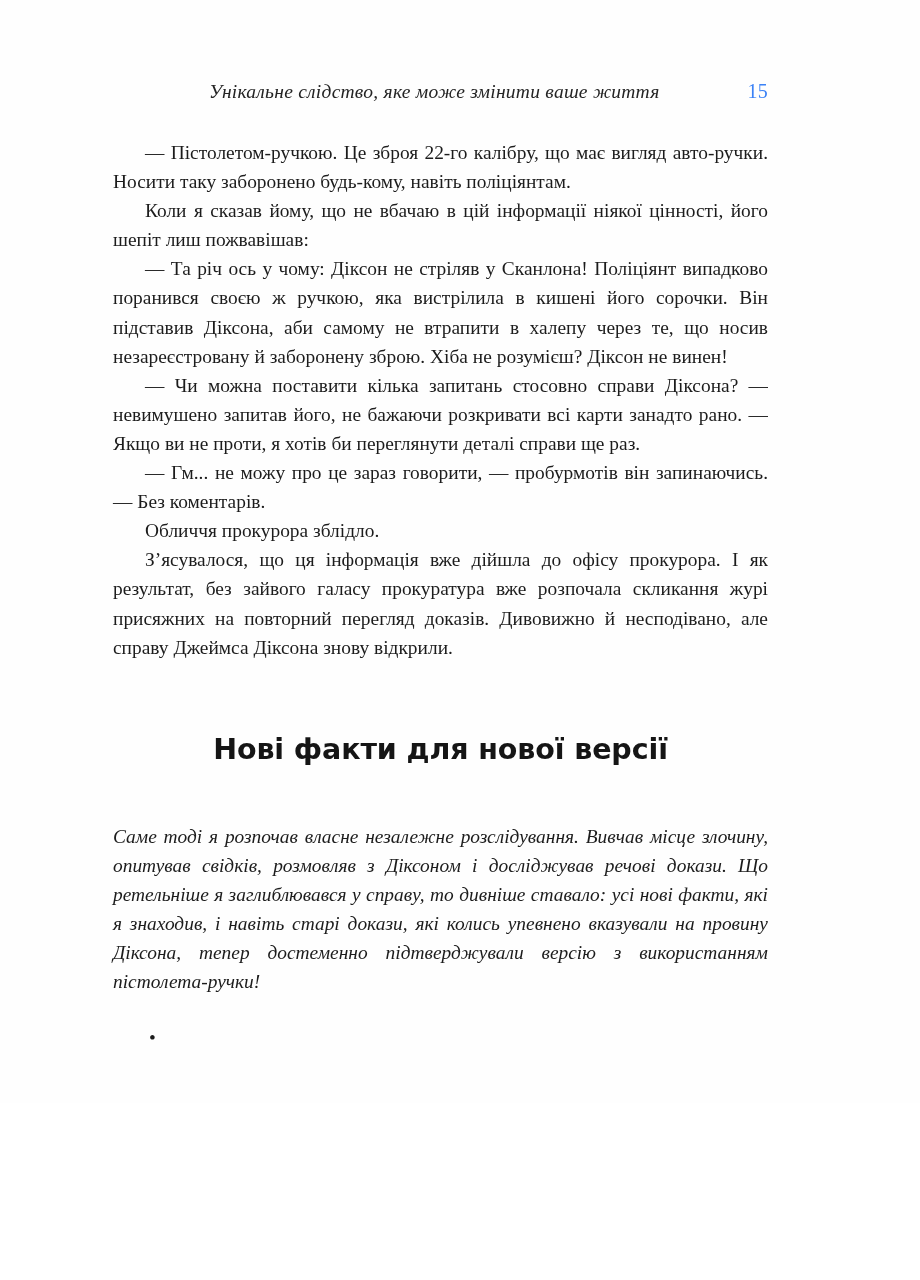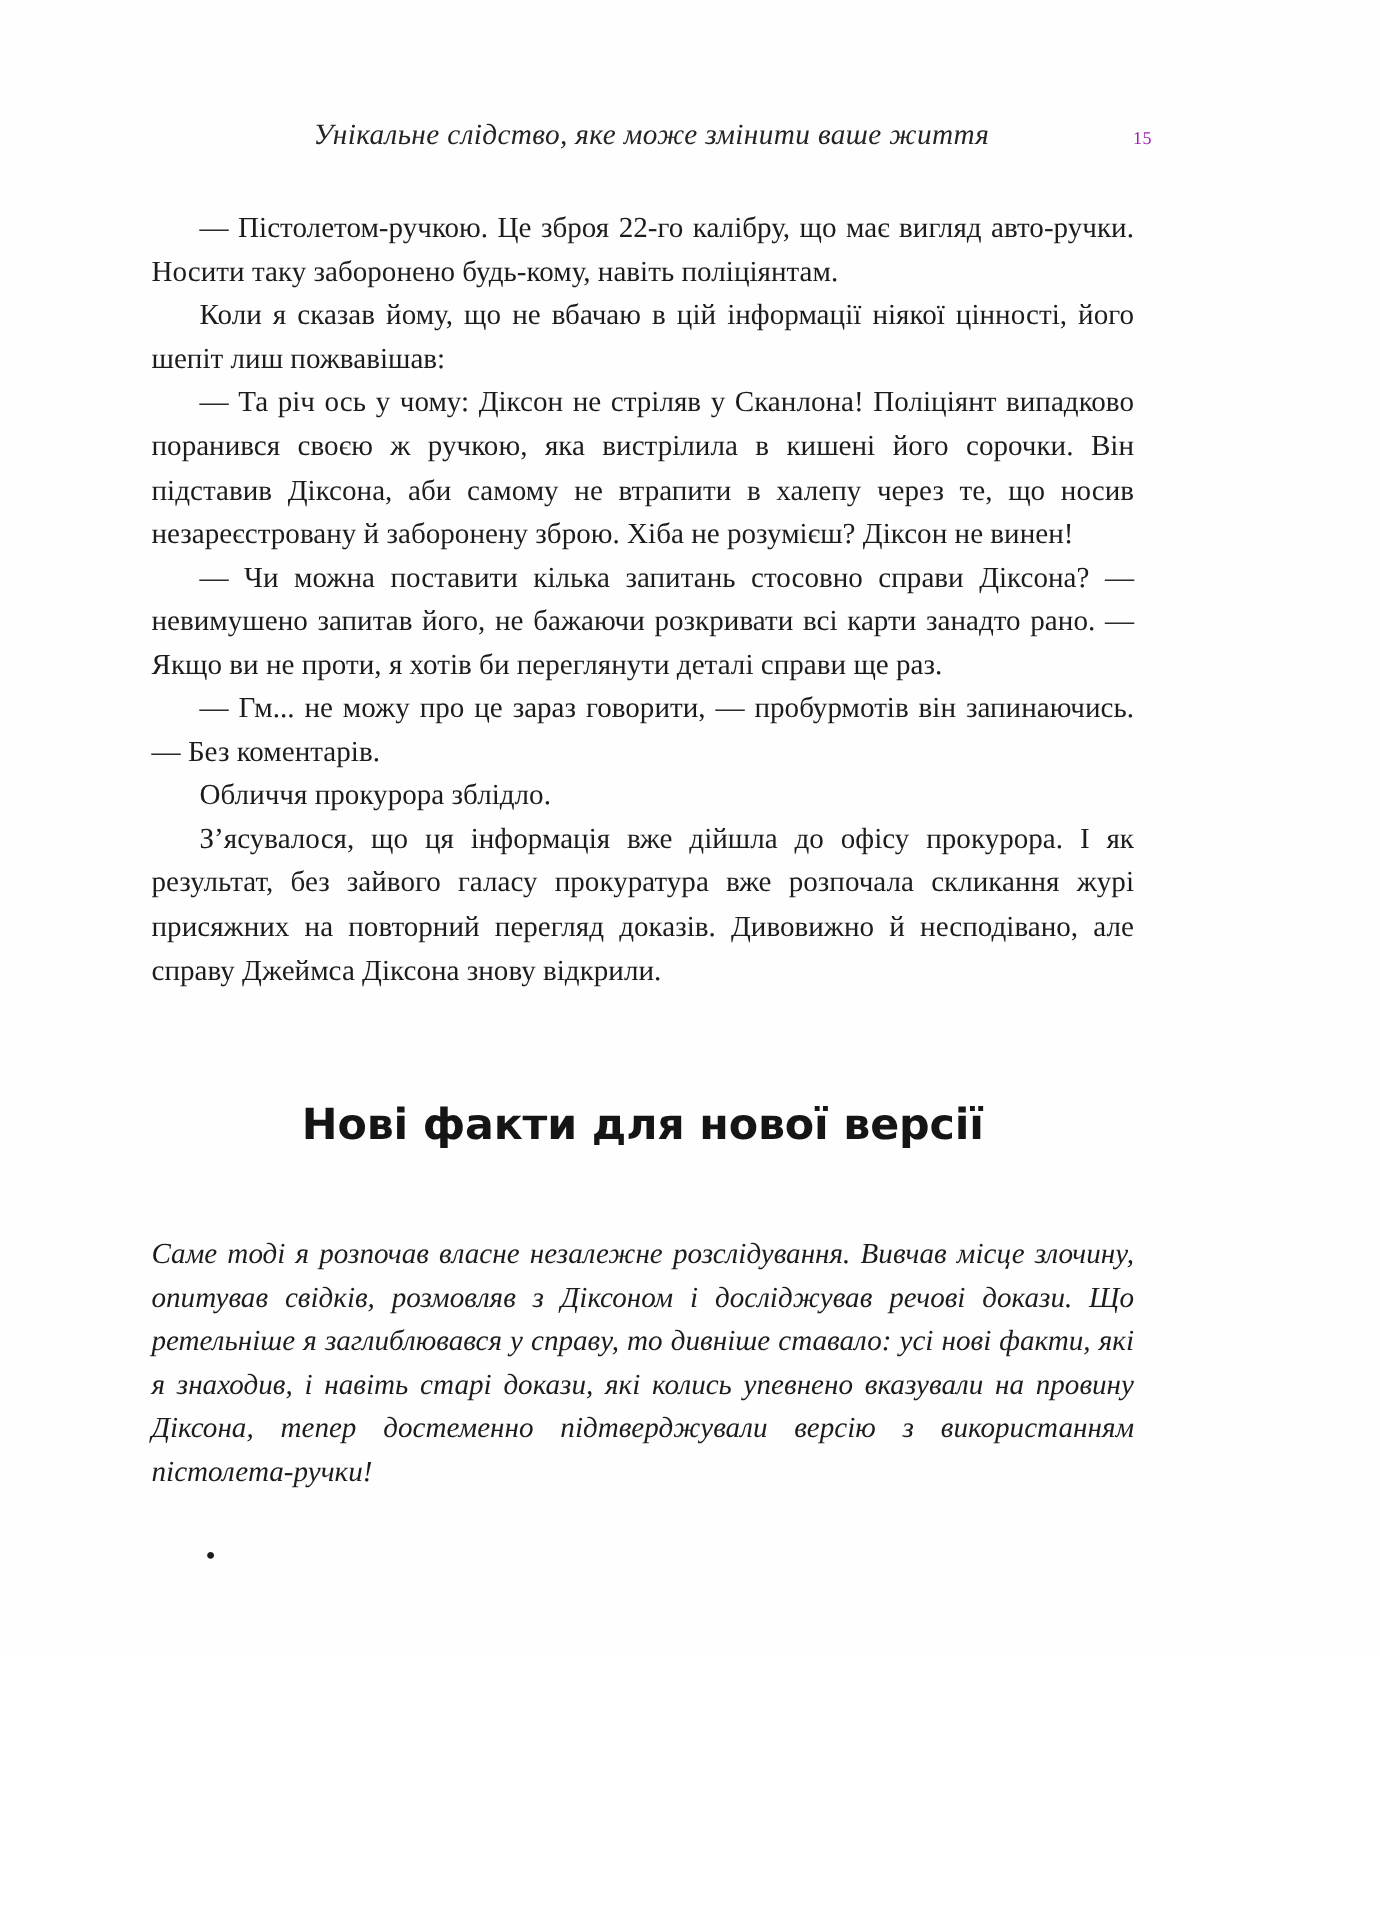--- a/index.html
+++ b/index.html
@@ -41,29 +41,29 @@
     font-family: "Liberation Serif", "DejaVu Serif", serif;
     font-style: italic;
     font-size: 19.5px;
     letter-spacing: 0.25px;
     color: #242424;
     white-space: nowrap;
     margin-left: 96px;
   }
   .folio {
     font-family: "Liberation Serif", "DejaVu Serif", serif;
-    font-size: 12px;
-    color: #a21caf;
+    font-size: 20px;
+    color: #3b82f6;
     letter-spacing: 0.3px;
   }
 
   
   .text-column {
     position: absolute;
-    left: 101px;
+    left: 113px;
     top: 138px;
     width: 655px;
   }
 
   p.body-para {
     margin: 0;
     font-size: 19.4px;
     line-height: 29.1px;
     text-align: justify;
     text-justify: inter-word;

